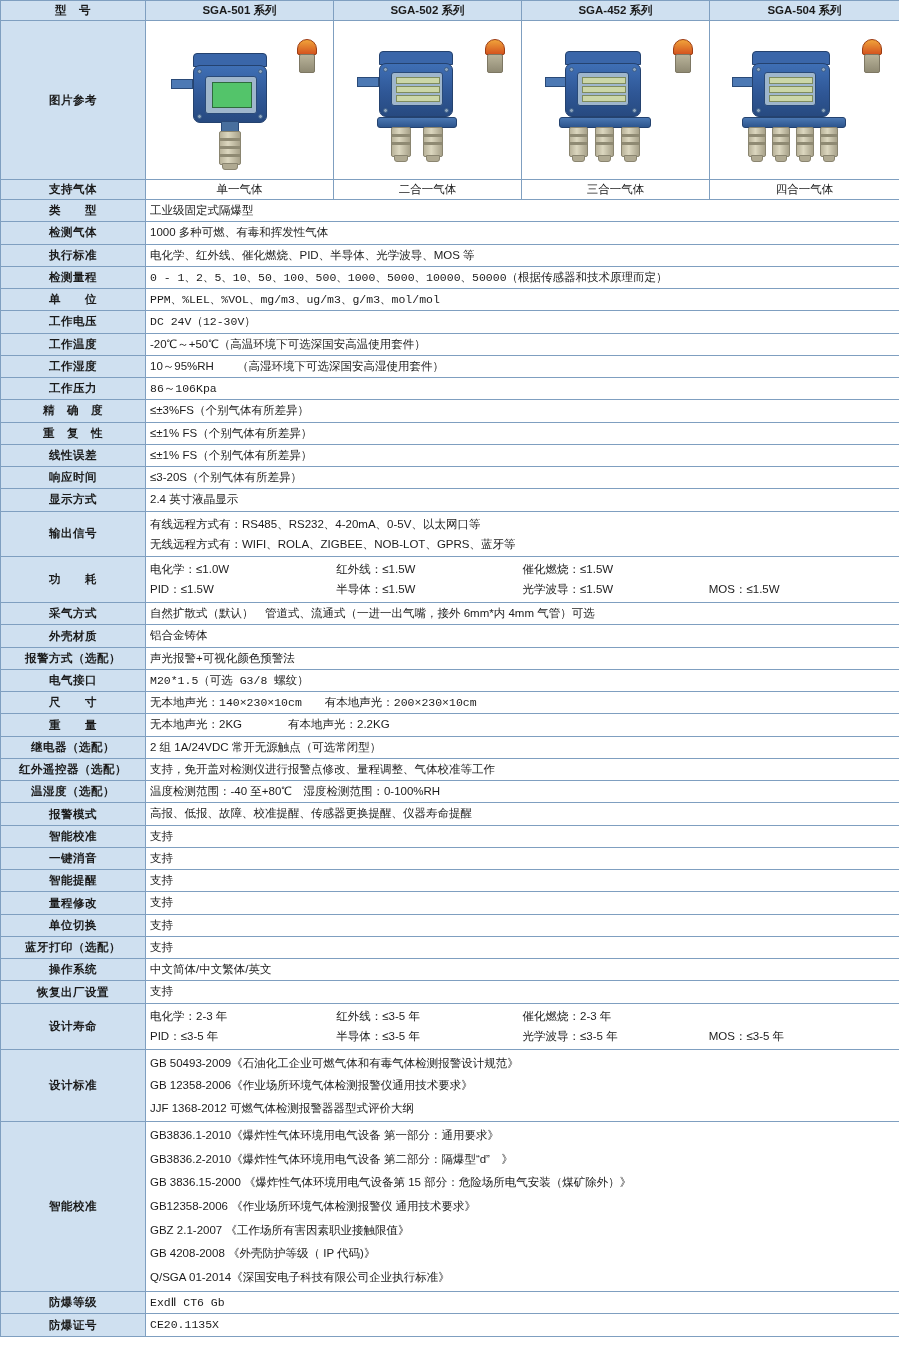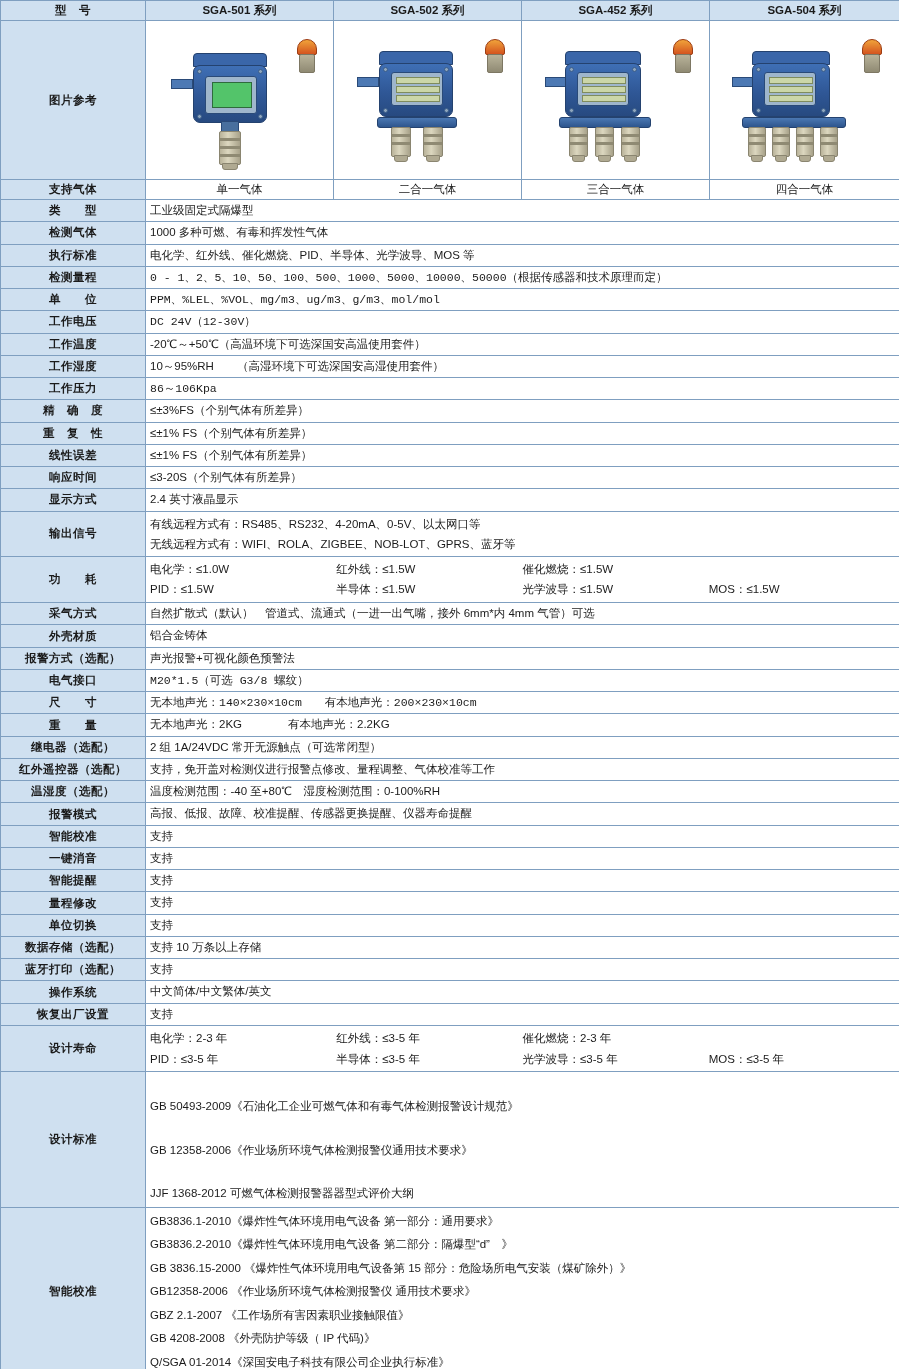--- a/index.html
+++ b/index.html
@@ -67,21 +67,21 @@
     font-family: "Liberation Mono", monospace;
     font-size: 11px;
   }
   .multiline > div { line-height: 1.75; }
   .cols {
     display: flex;
     flex-wrap: wrap;
   }
   .cols > div { line-height: 1.8; }
   .w25 { width: 25%; }
-  .std-list > div { line-height: 1.95; margin-top: 21px; }
+  .std-list > div { line-height: 1.95; }
   .exec-list > div { line-height: 2.05; }
 
   
   .device {
     position: relative;
     width: 170px;
     height: 150px;
     margin: 4px auto 0;
   }
   .dev-body {
@@ -522,24 +522,20 @@
       </tr>
       <tr>
         <td class="label">量程修改</td>
         <td class="val" colspan="4">支持</td>
       </tr>
       <tr>
         <td class="label">单位切换</td>
         <td class="val" colspan="4">支持</td>
       </tr>
       <tr>
-        <td class="label">数据存储（选配）</td>
-        <td class="val" colspan="4">支持 10 万条以上存储</td>
-      </tr>
-      <tr>
         <td class="label">蓝牙打印（选配）</td>
         <td class="val" colspan="4">支持</td>
       </tr>
       <tr>
         <td class="label">操作系统</td>
         <td class="val" colspan="4">中文简体/中文繁体/英文</td>
       </tr>
       <tr>
         <td class="label">恢复出厂设置</td>
         <td class="val" colspan="4">支持</td>

